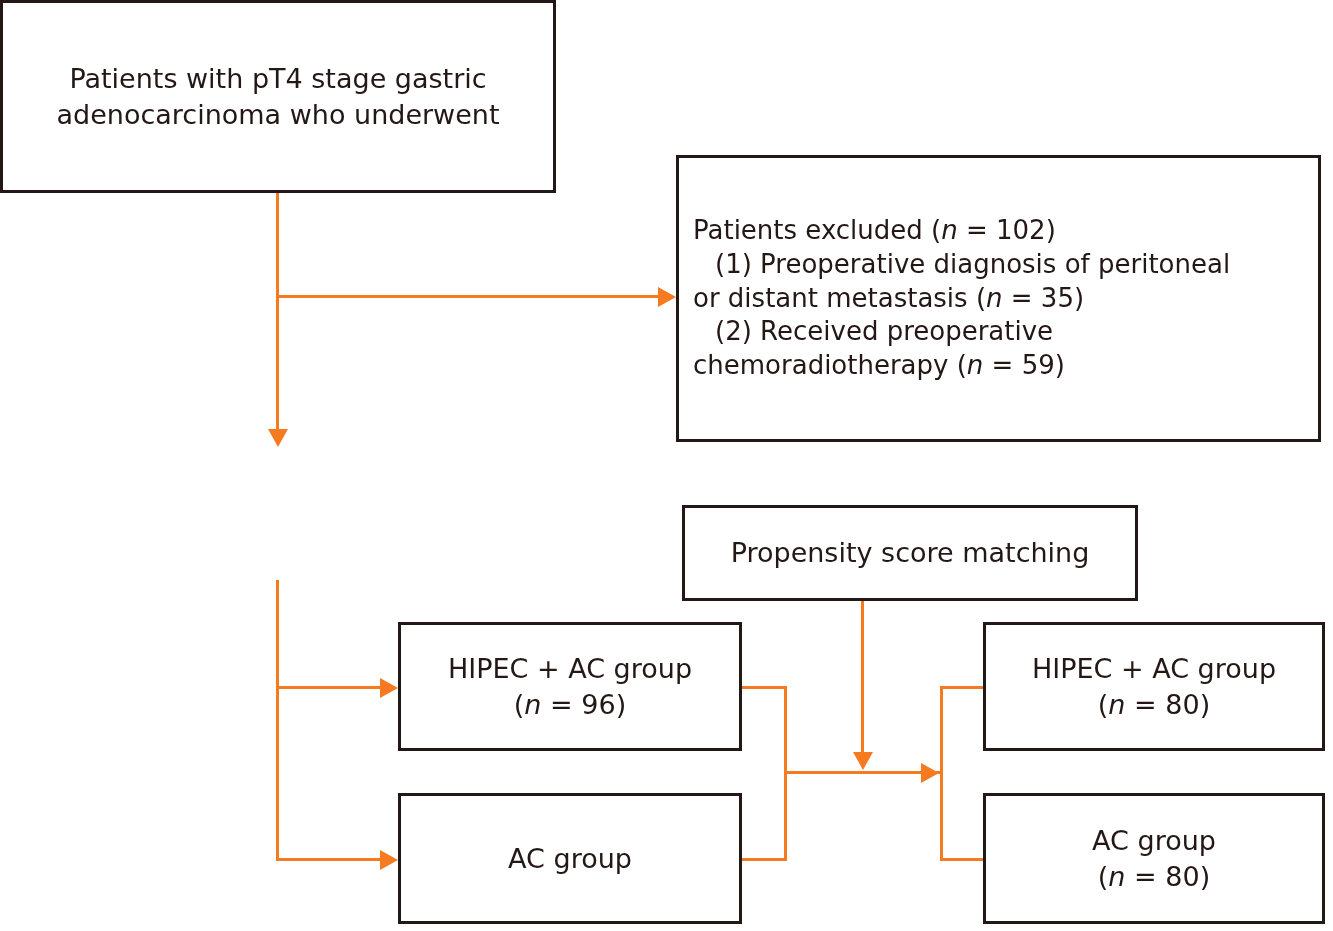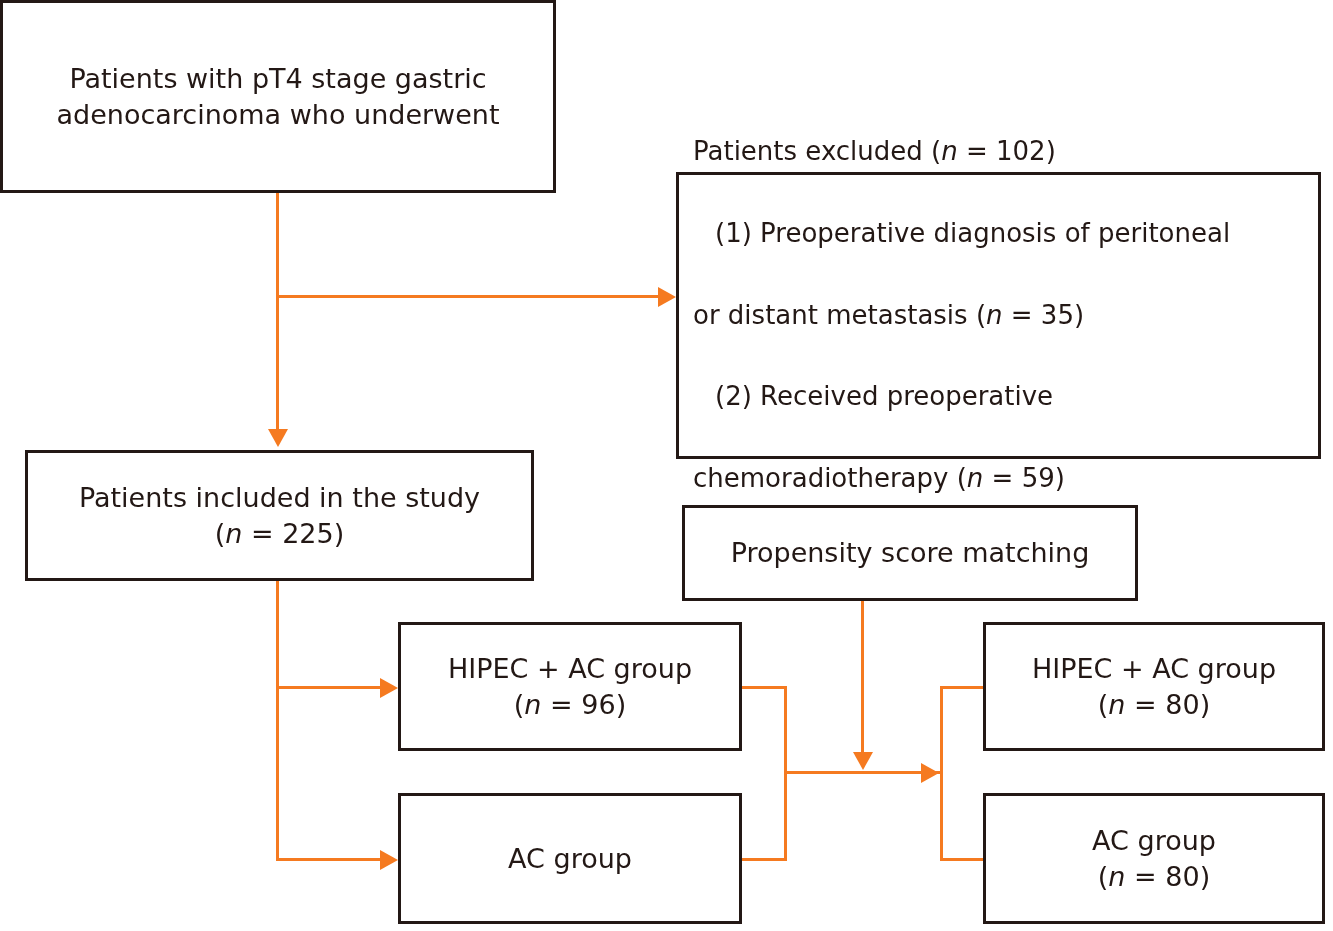--- a/index.html
+++ b/index.html
@@ -94,32 +94,28 @@
 
   <div class="conn v" style="left:940px; top:686px; height:175px;"></div>
   <div class="conn h" style="left:940px; top:686px; width:45px;"></div>
   <div class="conn h" style="left:940px; top:858px; width:45px;"></div>
 
   <div class="node center" style="left:0px; top:0px; width:556px; height:193px;">
     <span class="line">Patients with pT4 stage gastric</span>
     <span class="line">adenocarcinoma who underwent</span>
   </div>
 
-  <div class="node left" style="left:676px; top:172px; width:645px; height:287px; font-size:26px;gap:48px;">
+  <div class="node left" style="left:676px; top:155px; width:645px; height:287px; font-size:26px;">
     <span class="line"><span>Patients excluded (</span><i class="ital">n</i><span> = 102)</span></span>
     <span class="line indent">(1) Preoperative diagnosis of peritoneal</span>
     <span class="line"><span>or distant metastasis (</span><i class="ital">n</i><span> = 35)</span></span>
     <span class="line indent">(2) Received preoperative</span>
     <span class="line"><span>chemoradiotherapy (</span><i class="ital">n</i><span> = 59)</span></span>
   </div>
 
-  <div class="node center" style="left:25px; top:450px; width:509px; height:131px;">
-    <span class="line">Patients included in the study</span>
-    <span class="line"><span>(</span><i class="ital">n</i><span> = 225)</span></span>
-  </div>
 
   <div class="node center" style="left:634px; top:505px; width:456px; height:96px;margin-left:48px;">
     <span class="line">Propensity score matching</span>
   </div>
 
   <div class="node center" style="left:398px; top:622px; width:344px; height:129px;">
     <span class="line">HIPEC + AC group</span>
     <span class="line"><span>(</span><i class="ital">n</i><span> = 96)</span></span>
   </div>
 

